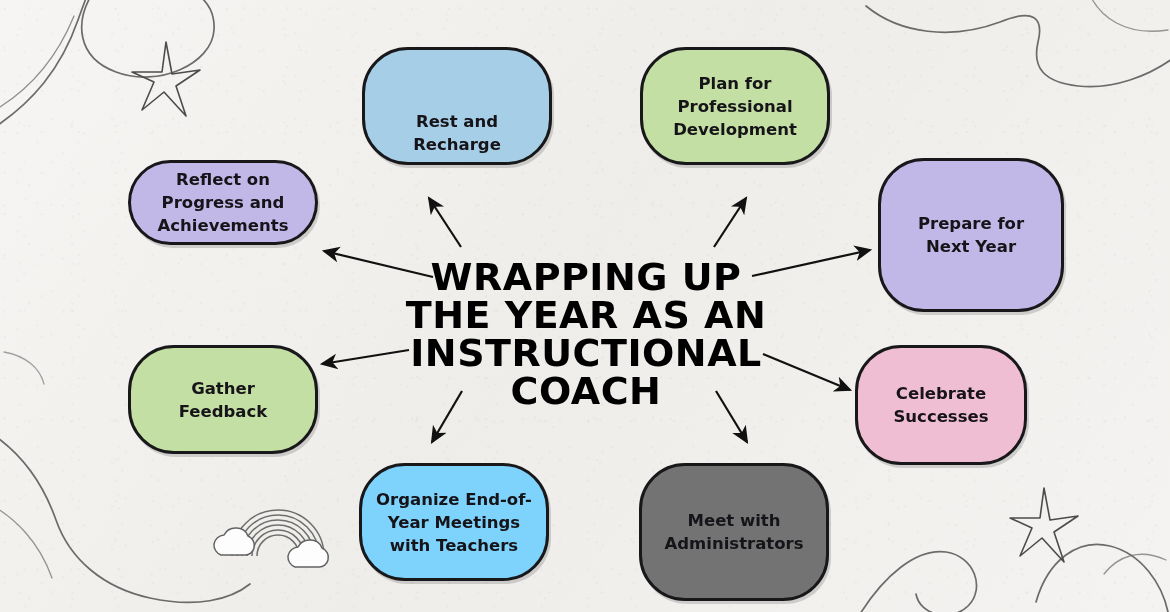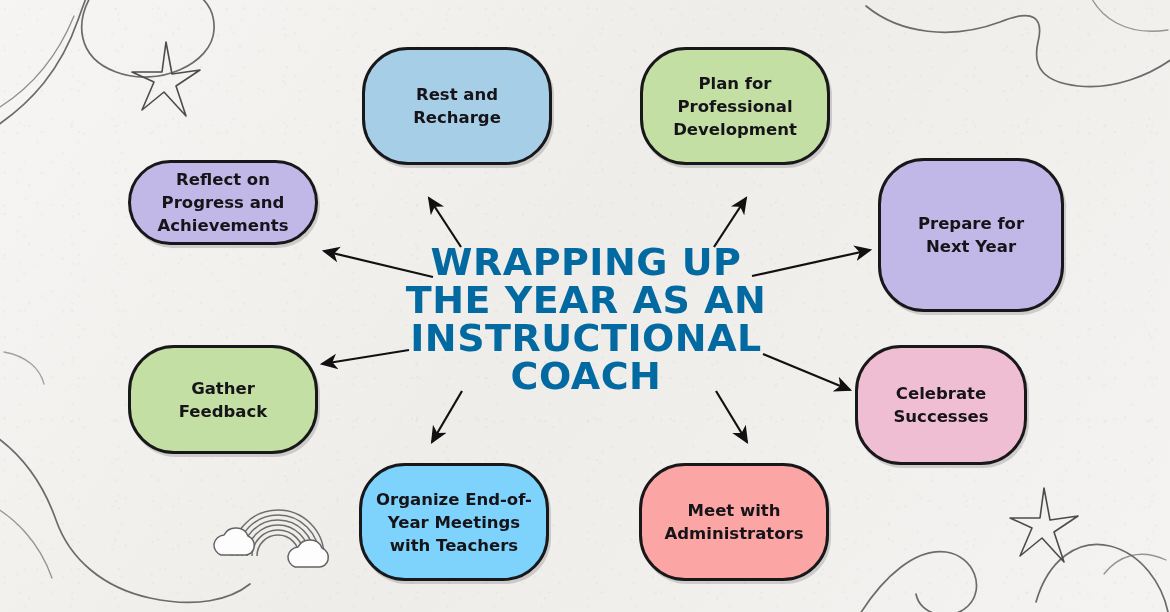--- a/index.html
+++ b/index.html
@@ -142,43 +142,43 @@
       <line x1="714" y1="247" x2="746" y2="198"></line>
       <line x1="752" y1="276" x2="870" y2="250"></line>
       <line x1="763" y1="354" x2="850" y2="390"></line>
       <line x1="716" y1="391" x2="747" y2="442"></line>
       <line x1="462" y1="391" x2="432" y2="442"></line>
       <line x1="409" y1="350" x2="322" y2="364"></line>
       <line x1="433" y1="277" x2="324" y2="251"></line>
     </g>
   </svg>
 
-  <div id="center-title" style="color: #0369a1;">WRAPPING UP THE YEAR AS AN INSTRUCTIONAL COACH</div>
+  <div id="center-title" style="color: #000000; margin-top: 15px;">WRAPPING UP THE YEAR AS AN INSTRUCTIONAL COACH</div>
 
-  <div class="node" style="left: 362px; top: 47px; width: 190px; height: 118px; background: rgb(166, 207, 231); border-color: rgb(24, 23, 26);">
+  <div class="node" style="left: 362px; top: 47px; width: 190px; height: 118px; background: rgb(166, 207, 231); border-color: rgb(24, 23, 26); align-items: flex-end;">
     <span class="node-label">Rest and Recharge</span>
   </div>
 
   <div class="node" style="left: 640px; top: 47px; width: 190px; height: 118px; background: rgb(195, 223, 163); border-color: rgb(24, 23, 26);">
     <span class="node-label">Plan for
 Professional
 Development</span>
   </div>
 
   <div class="node" style="left: 878px; top: 158px; width: 186px; height: 154px; background: rgb(194, 184, 232); border-color: rgb(24, 23, 26);">
     <span class="node-label">Prepare for
 Next Year</span>
   </div>
 
   <div class="node" style="left: 855px; top: 345px; width: 172px; height: 120px; background: rgb(240, 190, 211); border-color: rgb(24, 23, 26);">
     <span class="node-label">Celebrate
 Successes</span>
   </div>
 
-  <div class="node" style="left: 639px; top: 463px; width: 190px; height: 118px; background: #fca5a5; border-color: rgb(24, 23, 26);">
+  <div class="node" style="left: 639px; top: 463px; width: 190px; height: 138px; background: #737373; border-color: rgb(24, 23, 26);">
     <span class="node-label">Meet with
 Administrators</span>
   </div>
 
   <div class="node" style="left: 359px; top: 463px; width: 190px; height: 118px; background: #7dd3fc; border-color: rgb(24, 23, 26);">
     <span class="node-label">Organize End-of-Year Meetings with Teachers</span>
   </div>
 
   <div class="node" style="left: 128px; top: 345px; width: 190px; height: 109px; background: rgb(195, 223, 163); border-color: rgb(24, 23, 26);">
     <span class="node-label">Gather Feedback</span>

